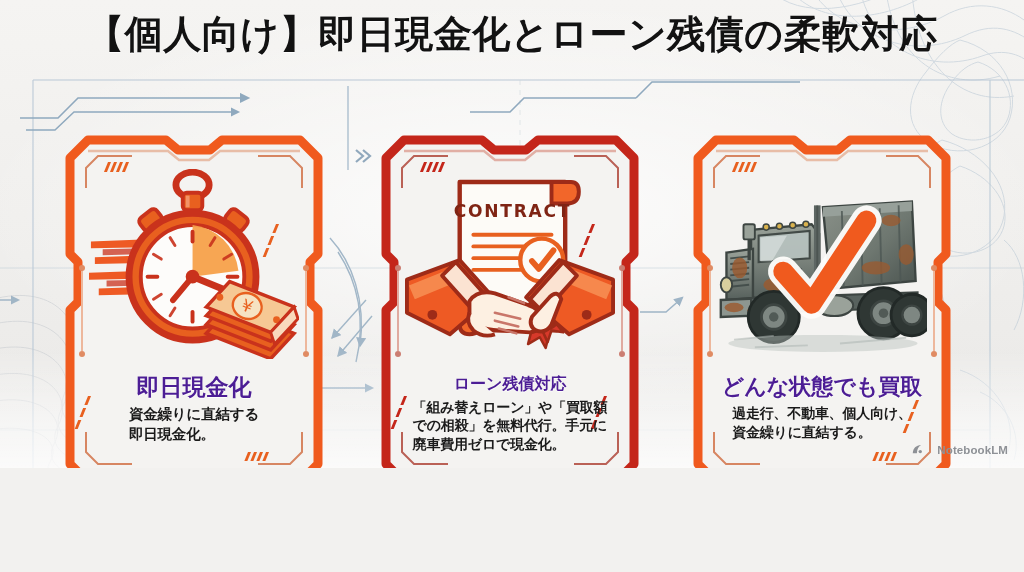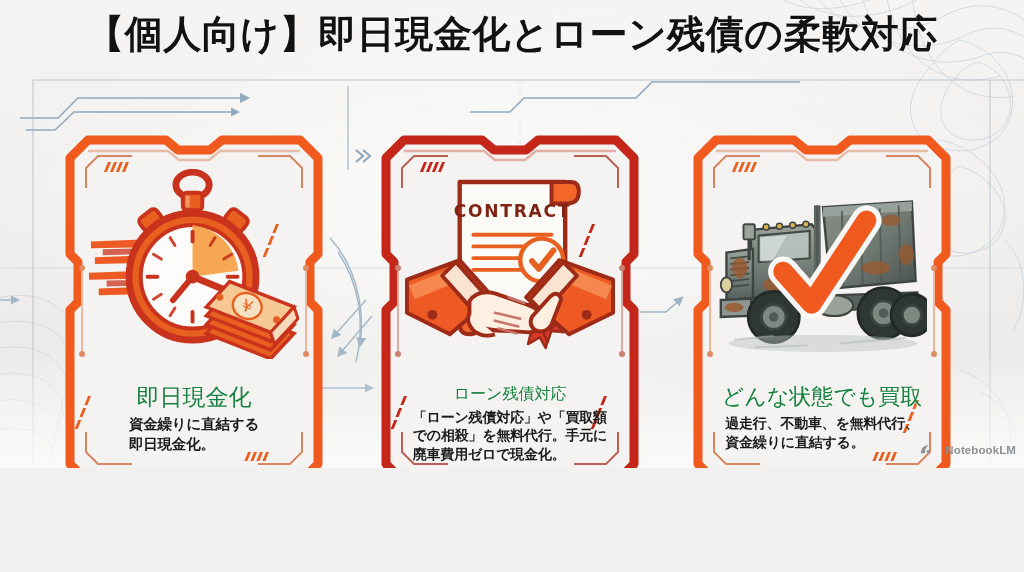--- a/index.html
+++ b/index.html
@@ -52,38 +52,38 @@
 
   .art{
     width:100%;height:214px;position:relative;
     display:flex;align-items:center;justify-content:center;
     margin-top:2px;
   }
   .art svg{display:block;}
 
   .card-title{
     font-family:"DejaVu Sans","Liberation Sans",sans-serif;
-    font-weight:400;font-size:23px;color:#15803d;line-height:1.1;
-    text-align:center;margin-top:14px;white-space:nowrap;
+    font-weight:700;font-size:23px;color:#4c1d95;line-height:1.1;
+    text-align:center;margin-top:4px;white-space:nowrap;
     text-shadow:0 1px 0 rgba(255,255,255,.8);
   }
   .card-2 .card-title{font-size:16px;}
   .card-3 .card-title{font-size:22px;}
 
   .card-desc{
     font-family:"DejaVu Sans","Liberation Sans",sans-serif;
     font-weight:700;font-size:14.5px;color:#1a1a1a;line-height:1.33;
     margin-top:5px;letter-spacing:-.2px;
   }
   .card-2 .card-desc{font-size:14px;line-height:1.32;}
   .card-3 .card-desc{font-size:14px;line-height:1.33;}
 
   
   .watermark{
-    position:absolute;right:8px;bottom:12px;
+    position:absolute;right:16px;bottom:12px;
     display:flex;align-items:center;gap:13px;
     color:#8e9196;font-size:11.5px;font-weight:600;
     font-family:"Liberation Sans",sans-serif;letter-spacing:.1px;
   }
   .watermark svg{display:block;}
 </style>
 </head>
 <body>
 
 <div id="stage">
@@ -431,21 +431,21 @@
             <path d="M92 150 L118 156"></path>
             <path d="M92 158 L116 164"></path>
             <path d="M96 166 L114 171"></path>
             <path d="M106 134 L122 140"></path>
           </g>
           <path d="M66 150 Q62 160 70 168 Q80 176 92 172" fill="#FDF0E2" stroke="#9E2B18" stroke-width="4" stroke-linejoin="round"></path>
         </svg>
       </div>
       <div class="card-title">ローン残債対応</div>
       <div class="card-desc">
-        <div>「ローン残債対応」や「買取額</div>
+        <div>「組み替えローン」や「買取額</div>
         <div>での相殺」を無料代行。手元に</div>
         <div>廃車費用ゼロで現金化。</div>
       </div>
     </div>
   </div>
 
   <div class="card card-3">
     <svg class="frame-svg" viewBox="0 0 264 358">
       <path d="M26 8 L104 8 L116 18 L148 18 L160 8 L238 8 L256 26 L256 122 L248 130 L248 170 L256 178 L256 332 L238 350 L26 350 L8 332 L8 178 L16 170 L16 130 L8 122 L8 26 Z" fill="#f4f3f1" stroke="#F05A1E" stroke-width="9" stroke-linejoin="round"></path>
       <path d="M26 19 L106 19 L117 28 L147 28 L158 19 L238 19" fill="none" stroke="#e7b79f" stroke-width="2.4" opacity=".9"></path>
@@ -586,21 +586,21 @@
               <path d="M130 180 L200 174"></path>
             <path d="M40 184 L96 182"></path>
           </g>
 
           <path d="M70 104 L100 138 L158 50" fill="none" stroke="#fdfcfa" stroke-width="32" stroke-linecap="round" stroke-linejoin="round" opacity=".96"></path>
           <path d="M70 104 L100 138 L158 50" fill="none" stroke="#F05A1E" stroke-width="21" stroke-linecap="round" stroke-linejoin="round"></path>
         </svg>
       </div>
       <div class="card-title">どんな状態でも買取</div>
       <div class="card-desc">
-        <div>過走行、不動車、を無料代行、</div>
+        <div>過走行、不動車、個人向け、</div>
         <div>資金繰りに直結する。</div>
       </div>
     </div>
   </div>
 
   <div class="watermark">
     <span>
       <svg width="13" height="13" viewBox="0 0 16 16">
         <path d="M2.2 12.6 C2.6 6.6 6.2 3 12.4 2.6 C9.4 4.4 7.6 7.4 7.2 12.6 Z" fill="#8e9196"></path>
         <circle cx="11.4" cy="10.6" r="2.1" fill="#8e9196"></circle>

